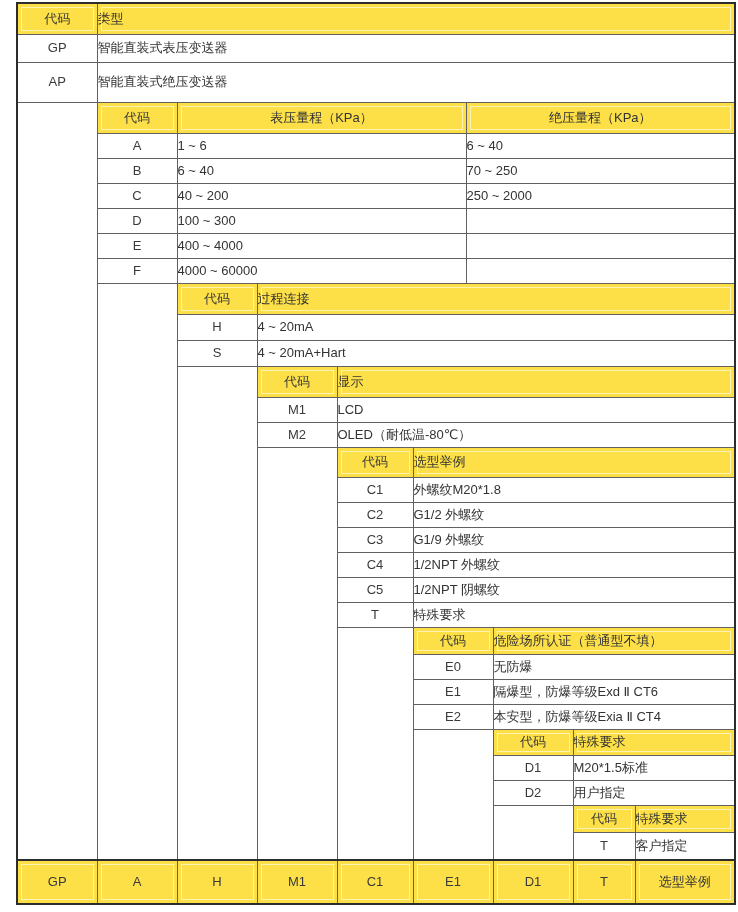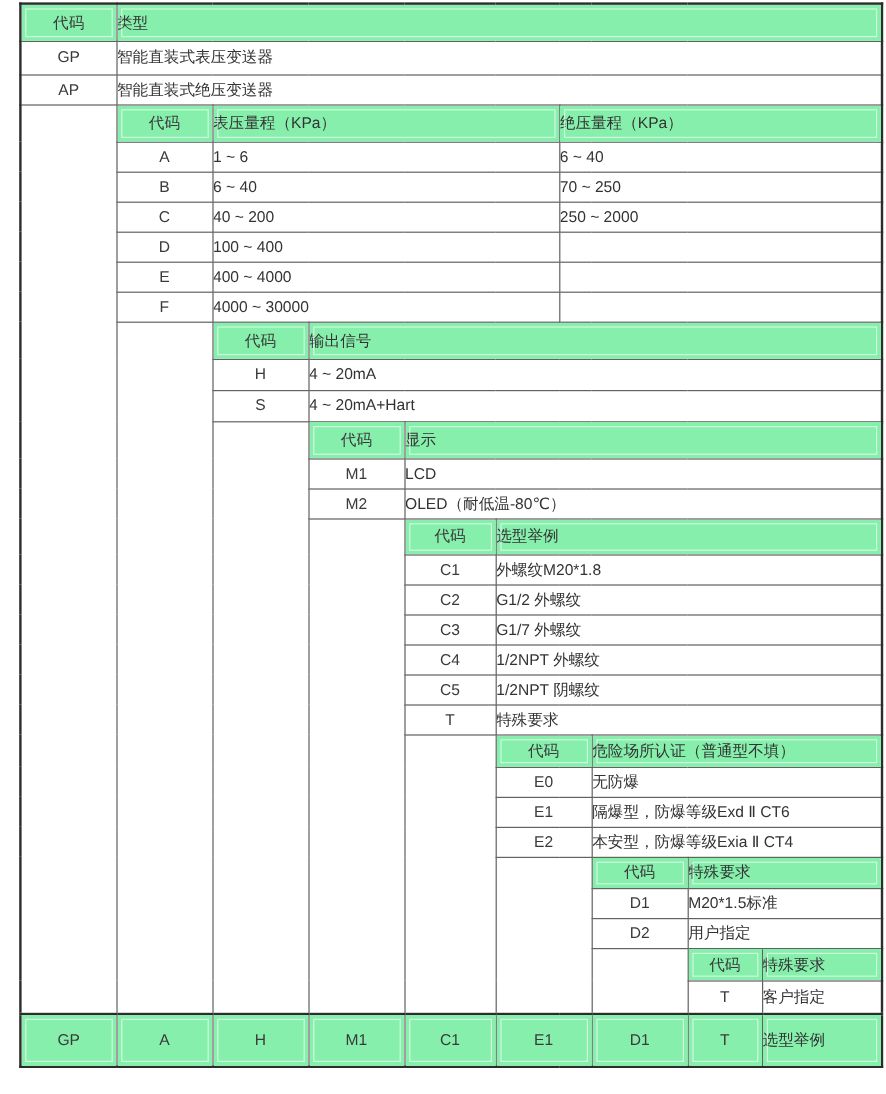--- a/index.html
+++ b/index.html
@@ -25,23 +25,23 @@
     border: 1px solid #616161;
     padding: 0;
     font-size: 13px;
     line-height: 1.2;
     vertical-align: middle;
     overflow: hidden;
     white-space: nowrap;
   }
   td.code { text-align: center; color: #3a3a3a; }
   td.desc { text-align: left; padding-left: 12px; }
-  td.center { }
+  td.center { text-align: center; }
   td.hdr {
-    background: #86efac;
+    background: #fde047;
     position: relative;
   }
   td.hdr::after {
     content: "";
     position: absolute;
     left: 3px; right: 3px; top: 3px; bottom: 3px;
     border: 1px solid rgba(255,255,255,0.6);
     pointer-events: none;
   }
   tr.example td {
@@ -72,21 +72,21 @@
         <tr style="height:31px">
       <td class="hdr code">代码</td>
       <td class="hdr desc" colspan="9">类型</td>
     </tr>
 
     <tr style="height:28px">
       <td class="code">GP</td>
       <td class="desc" colspan="9">智能直装式表压变送器</td>
     </tr>
 
-    <tr style="height:25px">
+    <tr style="height:40px">
       <td class="code">AP</td>
       <td class="desc" colspan="9">智能直装式绝压变送器</td>
     </tr>
 
     <tr style="height:31px">
       <td class="empty" rowspan="29"></td>
       <td class="hdr code">代码</td>
       <td class="hdr center" colspan="4">表压量程（KPa）</td>
       <td class="hdr center" colspan="4">绝压量程（KPa）</td>
     </tr>
@@ -101,38 +101,38 @@
       <td class="desc" colspan="4">6 ~ 40</td>
       <td class="desc" colspan="4">70 ~ 250</td>
     </tr>
     <tr style="height:25px">
       <td class="code">C</td>
       <td class="desc" colspan="4">40 ~ 200</td>
       <td class="desc" colspan="4">250 ~ 2000</td>
     </tr>
     <tr style="height:25px">
       <td class="code">D</td>
-      <td class="desc" colspan="4">100 ~ 400</td>
+      <td class="desc" colspan="4">100 ~ 300</td>
       <td class="desc" colspan="4"></td>
     </tr>
     <tr style="height:25px">
       <td class="code">E</td>
       <td class="desc" colspan="4">400 ~ 4000</td>
       <td class="desc" colspan="4"></td>
     </tr>
     <tr style="height:25px">
       <td class="code">F</td>
-      <td class="desc" colspan="4">4000 ~ 30000</td>
+      <td class="desc" colspan="4">4000 ~ 60000</td>
       <td class="desc" colspan="4"></td>
     </tr>
 
     <tr style="height:31px">
       <td class="empty" rowspan="22"></td>
       <td class="hdr code">代码</td>
-      <td class="hdr desc" colspan="7">输出信号</td>
+      <td class="hdr desc" colspan="7">过程连接</td>
     </tr>
     <tr style="height:26px">
       <td class="code">H</td>
       <td class="desc" colspan="7">4 ~ 20mA</td>
     </tr>
     <tr style="height:26px">
       <td class="code">S</td>
       <td class="desc" colspan="7">4 ~ 20mA+Hart</td>
     </tr>
 
@@ -158,21 +158,21 @@
     <tr style="height:25px">
       <td class="code">C1</td>
       <td class="desc" colspan="5">外螺纹M20*1.8</td>
     </tr>
     <tr style="height:25px">
       <td class="code">C2</td>
       <td class="desc" colspan="5">G1/2 外螺纹</td>
     </tr>
     <tr style="height:25px">
       <td class="code">C3</td>
-      <td class="desc" colspan="5">G1/7 外螺纹</td>
+      <td class="desc" colspan="5">G1/9 外螺纹</td>
     </tr>
     <tr style="height:25px">
       <td class="code">C4</td>
       <td class="desc" colspan="5">1/2NPT 外螺纹</td>
     </tr>
     <tr style="height:25px">
       <td class="code">C5</td>
       <td class="desc" colspan="5">1/2NPT 阴螺纹</td>
     </tr>
     <tr style="height:25px">

